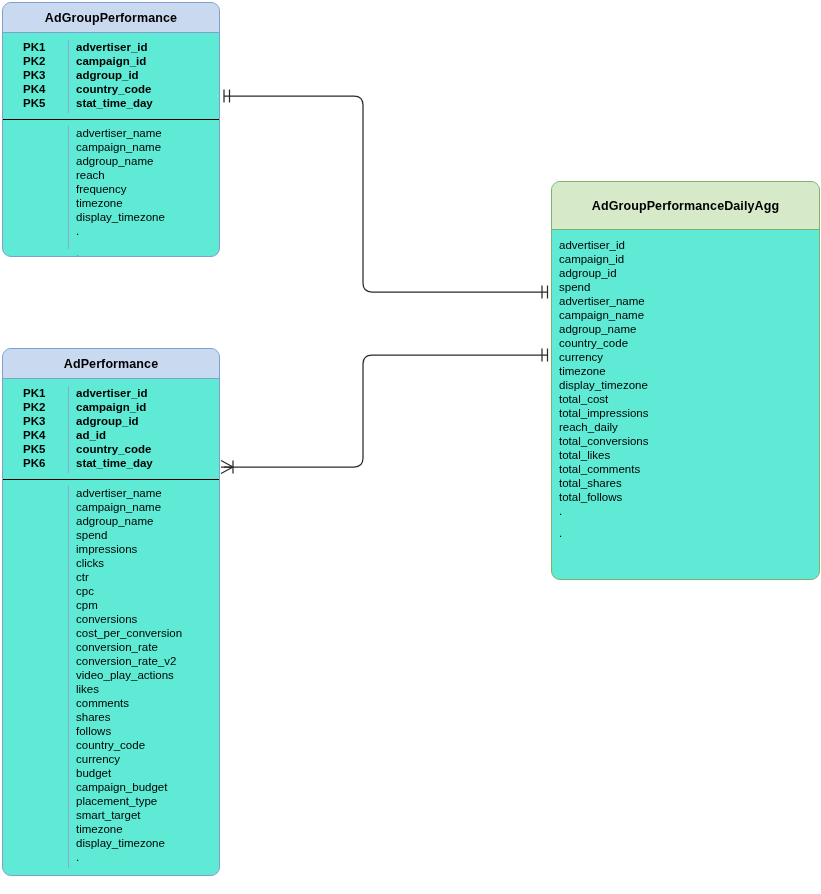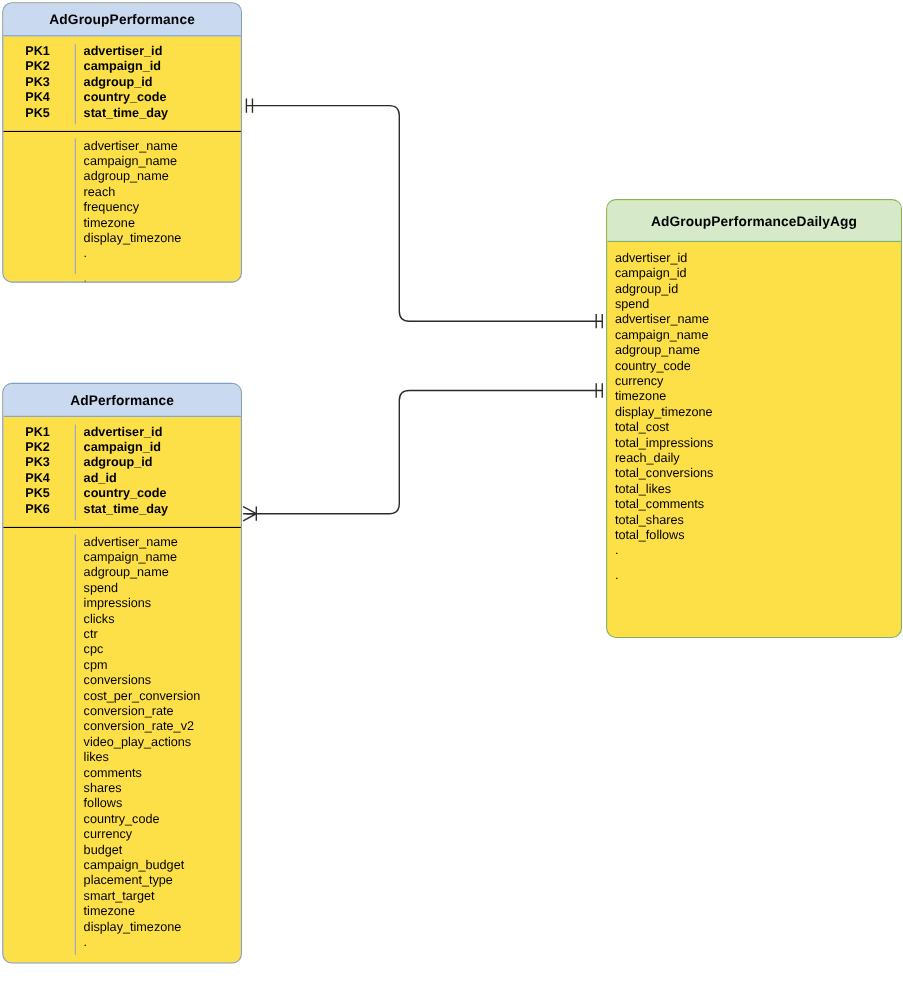--- a/index.html
+++ b/index.html
@@ -17,21 +17,21 @@
     height: 894px;
     background: #ffffff;
     overflow: hidden;
   }
 
   
   .entity {
     position: absolute;
     box-sizing: border-box;
     border-radius: 9px;
-    background: #fde047;
+    background: #5eead4;
     overflow: hidden;
   }
   .entity.blue {
     border: 1.4px solid #7f9fd0;
   }
   .entity.green {
     border: 1.6px solid #7cb36b;
   }
 
   .entity-header {
@@ -45,21 +45,21 @@
     display: flex;
     align-items: center;
     justify-content: center;
   }
   .entity.blue > .entity-header {
     height: 30px;
     background: #c9daf0;
     border-bottom: 1.3px solid #7f9fd0;
   }
   .entity.green > .entity-header {
-    height: 38px;
+    height: 48px;
     background: #d6e9c8;
     border-bottom: 1.3px solid #7cb36b;
   }
 
   
   .key-block, .attr-block {
     position: relative;
     box-sizing: border-box;
     width: 100%;
     display: flex;

